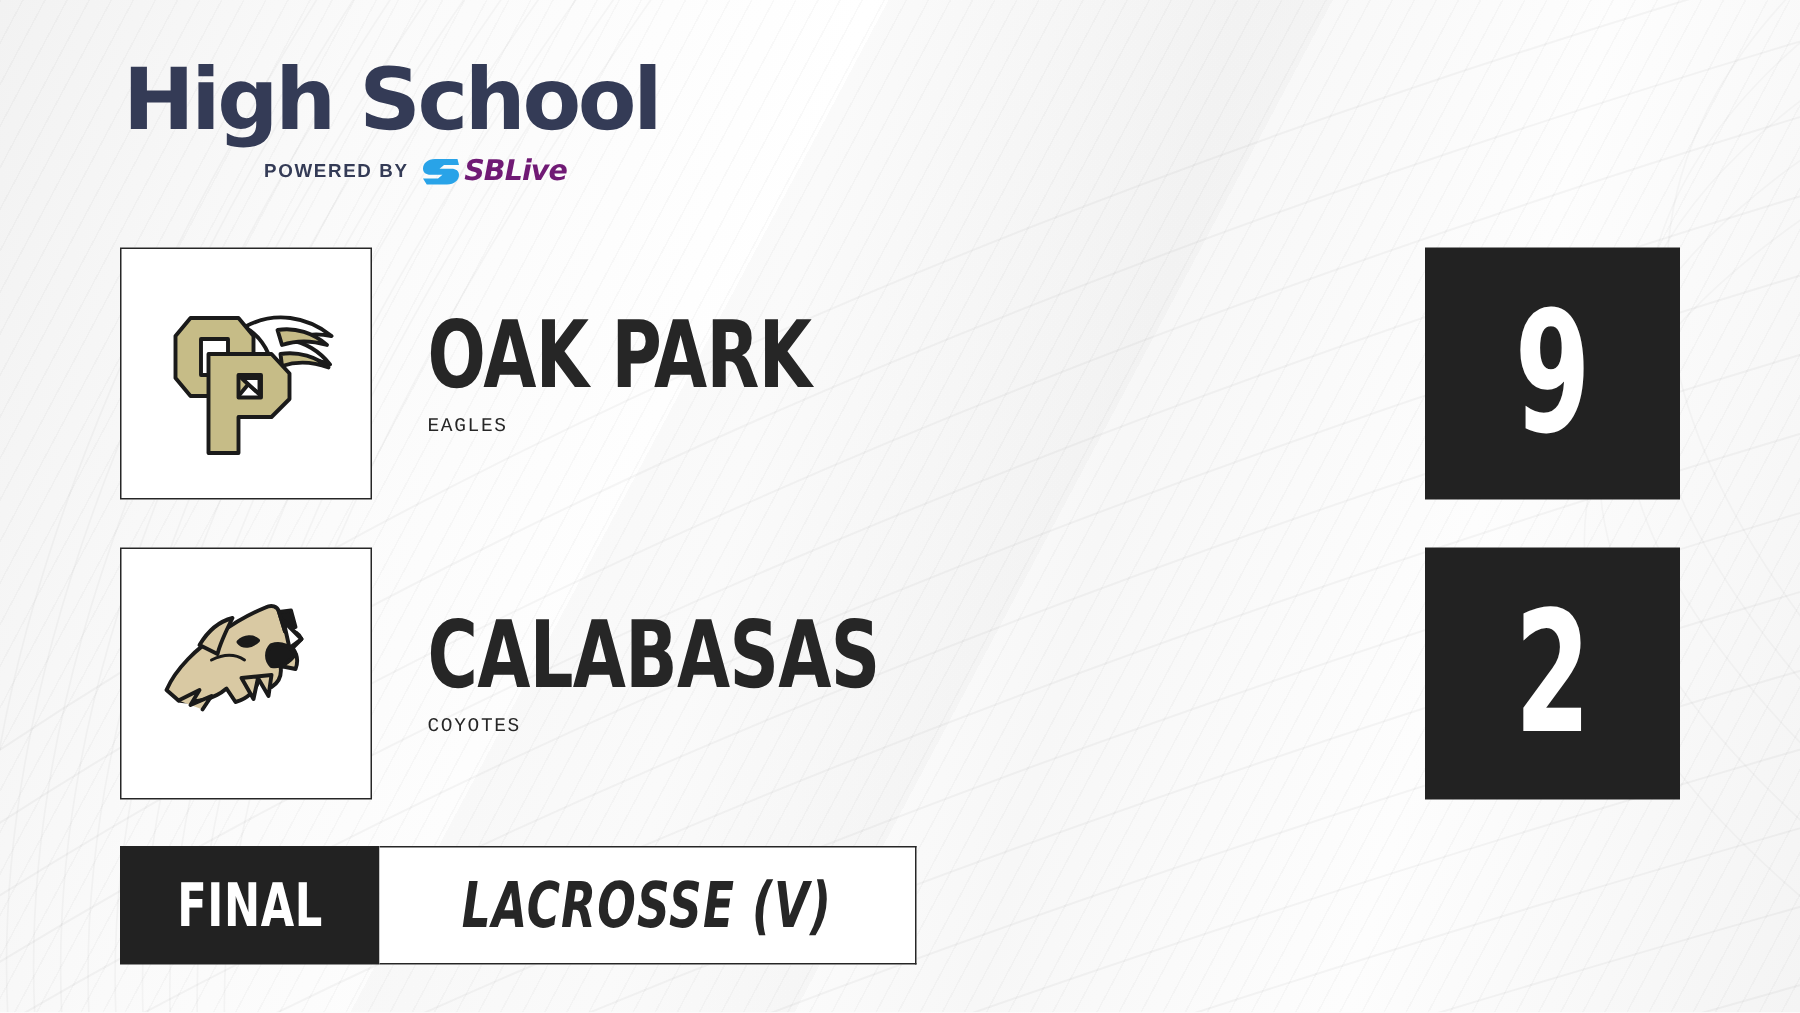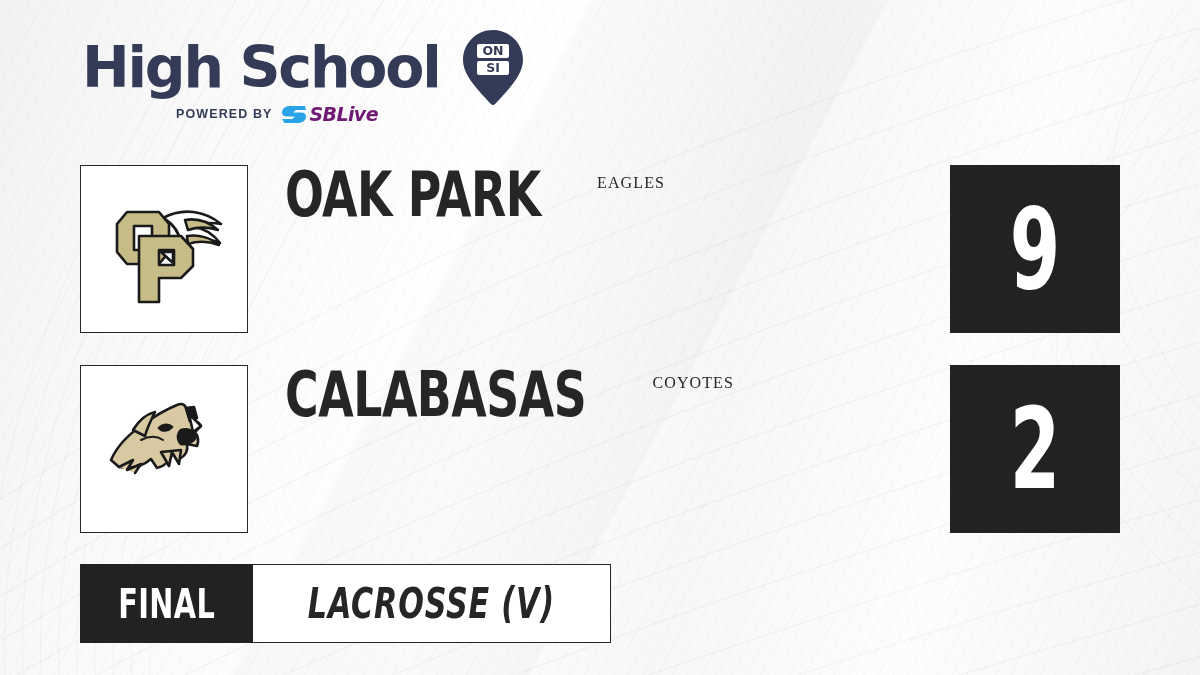--- a/index.html
+++ b/index.html
@@ -144,39 +144,39 @@
     justify-content: center;
   }
   .logo-box svg { display: block; }
 
   .team-text {
     position: absolute;
     left: 285px;
     top: 0;
     height: 168px;
     display: flex;
-    flex-direction: row;
+    flex-direction: column;
     justify-content: center;
   }
   .team-name {
     font-family: "DejaVu Sans Condensed", "Liberation Sans Narrow", "DejaVu Sans", sans-serif;
     font-weight: bold;
     font-size: 62px;
     line-height: 0.98;
     letter-spacing: -0.5px;
     color: #262626;
     white-space: nowrap;
     transform: scaleX(0.82);
     transform-origin: left center;
   }
   .team-mascot {
     margin-top: 9px;
-    font-family: Liberation Serif, serif;
+    font-family: Liberation Mono, monospace;
     font-weight: normal;
-    font-size: 16px;
+    font-size: 13px;
     letter-spacing: 1.1px;
     color: #262626;
     white-space: nowrap;
   }
 
   .score-box {
     position: absolute;
     left: 950px;
     top: 0;
     width: 170px;
@@ -291,33 +291,20 @@
         <path d="M 1210 140 Q 900 350 1215 610"></path>
       </g>
     </svg>
   </div>
   <div class="bg-layer bg-diag"></div>
   <div class="bg-layer bg-band"></div>
 
   <div id="brand">
     <div class="brand-row">
       <div class="brand-word">High School</div>
-      <div class="brand-pin">
-        <svg width="62" height="78" viewBox="0 0 62 78" xmlns="http://www.w3.org/2000/svg">
-          <path d="M31 2 C14.4 2 1 15.4 1 32 C1 48 18 64 29.2 76.3 C30.2 77.4 31.8 77.4 32.8 76.3 C44 64 61 48 61 32 C61 15.4 47.6 2 31 2 Z" fill="#343b56"></path>
-          <g fill="#ffffff">
-            <rect x="15" y="16" width="32" height="14" rx="2"></rect>
-            <rect x="15" y="33" width="32" height="14" rx="2"></rect>
-          </g>
-          <g fill="#343b56" font-family="DejaVu Sans, sans-serif" font-weight="bold" font-size="12.5" text-anchor="middle">
-            <text x="31" y="27">ON</text>
-            <text x="31" y="44">SI</text>
-          </g>
-        </svg>
-      </div>
     </div>
     <div class="brand-sub">
       <span class="powered-by">POWERED BY</span>
       <span class="sblive">
         <svg class="sblive-mark" width="26" height="19" viewBox="0 0 26 19" xmlns="http://www.w3.org/2000/svg">
           <path d="M24 1 H9 C4 1 1 4 1 7.5 C1 10 3 11.5 6 11.5 H14 L11 14 H1 L3.5 18 H17 C22 18 25 15 25 11.5 C25 9 23 7.5 20 7.5 H12 L15 5 H25 Z" fill="#29a3e8"></path>
         </svg>
         <span class="sblive-text">SBLive</span>
       </span>
     </div>

